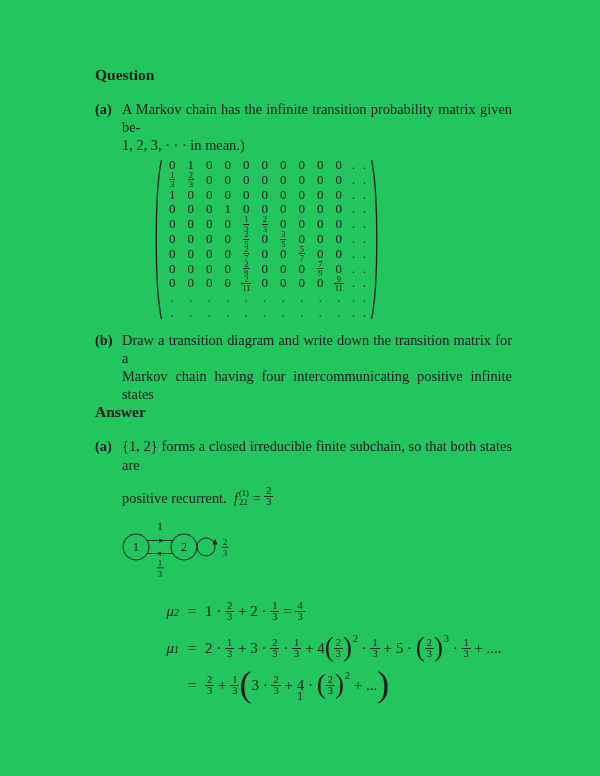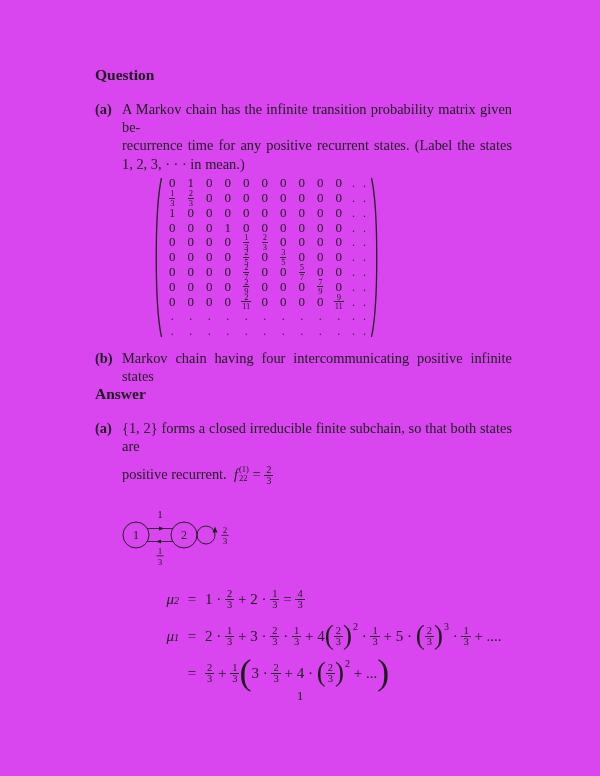--- a/index.html
+++ b/index.html
@@ -1,17 +1,17 @@
 <!DOCTYPE html>
 <html><head>
 <meta charset="utf-8">
 <style>
   html,body{margin:0;padding:0;background:#e8e8e8;}
   .page{
-    width:600px;height:776px;position:relative;background:#d946ef;
+    width:600px;height:776px;position:relative;background:#22c55e;
     font-family:"Liberation Serif", serif;color:#1c1c1c;overflow:hidden;
     margin:0 auto;
   }
   .content{position:absolute;left:95px;top:66px;width:417px;}
   .heading{font-weight:bold;font-size:15.5px;margin:0 0 16px 0;}
   .qitem{position:relative;padding-left:27px;font-size:14.4px;line-height:18.2px;margin:0;}
   .qlabel{position:absolute;left:0;top:0;font-weight:bold;}
   .jline{text-align:justify;text-align-last:justify;font-family:Liberation Serif, serif;}
   .jline.jlast{text-align-last:left;}
   .jl1{text-align:justify;text-align-last:justify;}
@@ -26,21 +26,21 @@
   .mdot{font-size:12px;color:#2a2a2a;}
   .paren-svg{display:block;height:auto;align-self:stretch;}
 
   
   .mfrac{display:inline-flex;flex-direction:column;align-items:center;vertical-align:middle;line-height:normal;}
   .mfrac .fnum{display:block;font-size:10.5px;line-height:10px;padding:0 2px;}
   .mfrac .fden{display:block;font-size:10.5px;line-height:10px;padding:0 2px;border-top:1px solid #1c1c1c;}
   .mfrac-sm .fnum,.mfrac-sm .fden{font-size:8.5px;line-height:8.5px;padding:0 1px;}
 
   
-  .ans-mathline{display:flex;align-items:flex-start;margin-top:9px;min-height:30px;}
+  .ans-mathline{display:flex;align-items:flex-end;margin-top:3px;min-height:30px;}
   .pre{white-space:pre;}
   .fnot{display:inline-flex;align-items:center;}
   .fnot .fvar{font-style:italic;font-size:14.4px;}
   .supsub{display:inline-flex;flex-direction:column;align-items:flex-start;margin-left:1px;}
   .supsub .ss{font-size:8.5px;line-height:8.5px;}
 
   
   .diagram-wrap{margin:10px 0 0 22px;}
   .node{fill:none;stroke:#222;stroke-width:1;}
   .edge{stroke:#222;stroke-width:0.9;fill:none;}
@@ -69,21 +69,20 @@
 
 <div class="page">
   <div class="content">
 
     <div class="heading">Question</div>
 
     <div class="qitem">
       <span class="qlabel">(a)</span>
       <div>
           <div class="jline">A Markov chain has the infinite transition probability matrix given be-</div>
-          <div class="jline">recurrence time for any positive recurrent states.  (Label the states</div>
           <div class="jline jlast">1, 2, 3, · · · in mean.)</div>
         </div>
 
       <div class="matrix-wrap">
         <svg class="paren-svg" width="11" height="163" viewBox="0 0 11 163" preserveAspectRatio="none">
           <path d="M9.5,2 C2.5,34 2.5,129 9.5,161" stroke="#222" stroke-width="1.3" fill="none"></path>
         </svg>
         <div class="matrix-grid">
             <span class="mcell">0</span>
             <span class="mcell">1</span>
@@ -280,20 +279,21 @@
           </div>
         <svg class="paren-svg" width="11" height="163" viewBox="0 0 11 163" preserveAspectRatio="none">
           <path d="M1.5,2 C8.5,34 8.5,129 1.5,161" stroke="#222" stroke-width="1.3" fill="none"></path>
         </svg>
       </div>
     </div>
 
     <div class="qitem" style="margin-top:10px;">
       <span class="qlabel">(b)</span>
       <div>
+          <div class="jline">Draw a transition diagram and write down the transition matrix for a</div>
           <div class="jline">Markov chain having four intercommunicating positive infinite states</div>
         </div>
     </div>
 
     <div class="heading" style="">Answer</div>
 
     <div class="qitem">
       <span class="qlabel">(a)</span>
       <div class="jl1">{1, 2} forms a closed irreducible finite subchain, so that both states are</div>
       <div class="ans-mathline">

